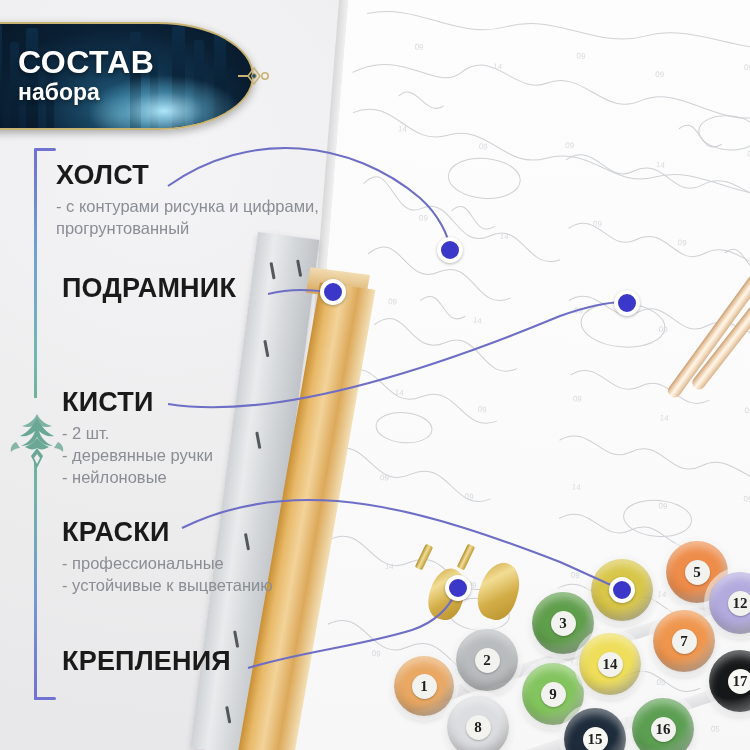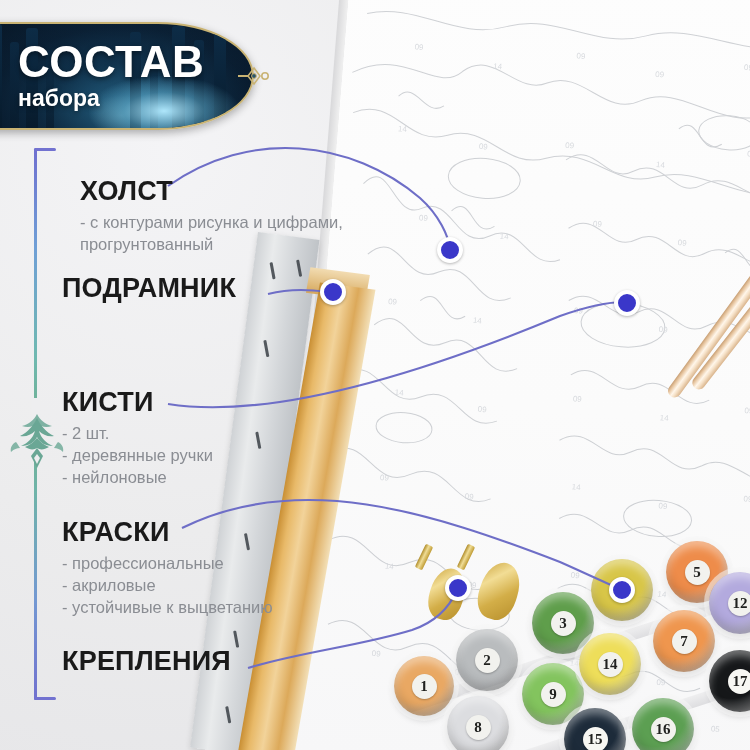--- a/index.html
+++ b/index.html
@@ -131,21 +131,21 @@
   .glow{
     position:absolute; left:40%; bottom:-18px; width:150px; height:70px;
     background:radial-gradient(ellipse,#aee6fb 0%,rgba(110,200,235,.45) 38%,transparent 72%);
   }
   .banner-text{
     position:absolute; inset:0; z-index:3;
     display:flex; flex-direction:column; justify-content:center;
     padding-left:38px;
   }
   .banner-title{
-    color:#fff; font-size:44px; font-weight:700; letter-spacing:.5px; line-height:1;
+    color:#fff; font-size:32px; font-weight:700; letter-spacing:.5px; line-height:1;
     text-shadow:0 2px 5px rgba(0,0,0,.45);
   }
   .banner-sub{
     color:#fff; font-size:23px; font-weight:700; line-height:1.1; margin-top:2px;
     text-shadow:0 2px 5px rgba(0,0,0,.45);
   }
   .finial{
     position:absolute; right:-16px; top:50%; transform:translateY(-50%);
     width:32px; height:22px;
   }
@@ -438,21 +438,21 @@
       <path d="M31 18 C28 24 23 28 16 30 C22 32 27 31 31 27 C35 31 40 32 46 30 C39 28 34 24 31 18 Z" opacity=".85"></path>
       <path d="M31 42 C28 46 24 49 19 51 C24 54 28 54 31 52 C34 54 38 54 43 51 C38 49 34 46 31 42 Z"></path>
       <path d="M31 52 L37 60 L31 72 L25 60 Z"></path>
       <path d="M31 58 L34 62 L31 68 L28 62 Z" fill="#eeeef0"></path>
       <path d="M10 46 C6 48 4 52 5 56 C8 53 11 52 14 52 C12 49 11 47 10 46 Z" opacity=".8"></path>
       <path d="M52 46 C56 48 58 52 57 56 C54 53 51 52 48 52 C50 49 51 47 52 46 Z" opacity=".8"></path>
     </g>
   </svg>
 </div>
 
-<div class="block" style="left:80px; top:162px;margin-top:16px;">
+<div class="block" style="left:56px; top:162px;">
   <div class="b-title">ХОЛСТ</div>
   <div class="b-lines">
     <div class="b-line">- с контурами рисунка и цифрами,</div>
     <div class="b-line">прогрунтованный</div>
   </div>
 </div>
 
 <div class="block" style="left:62px; top:275px;">
   <div class="b-title">ПОДРАМНИК</div>
 </div>
@@ -463,20 +463,19 @@
     <div class="b-line">- 2 шт.</div>
     <div class="b-line">- деревянные ручки</div>
     <div class="b-line">- нейлоновые</div>
   </div>
 </div>
 
 <div class="block" style="left:62px; top:519px;">
   <div class="b-title">КРАСКИ</div>
   <div class="b-lines">
     <div class="b-line">- профессиональные</div>
-    <div class="b-line">- акриловые</div>
     <div class="b-line">- устойчивые к выцветанию</div>
   </div>
 </div>
 
 <div class="block" style="left:62px; top:648px;">
   <div class="b-title">КРЕПЛЕНИЯ</div>
 </div>
 
 </body></html>

